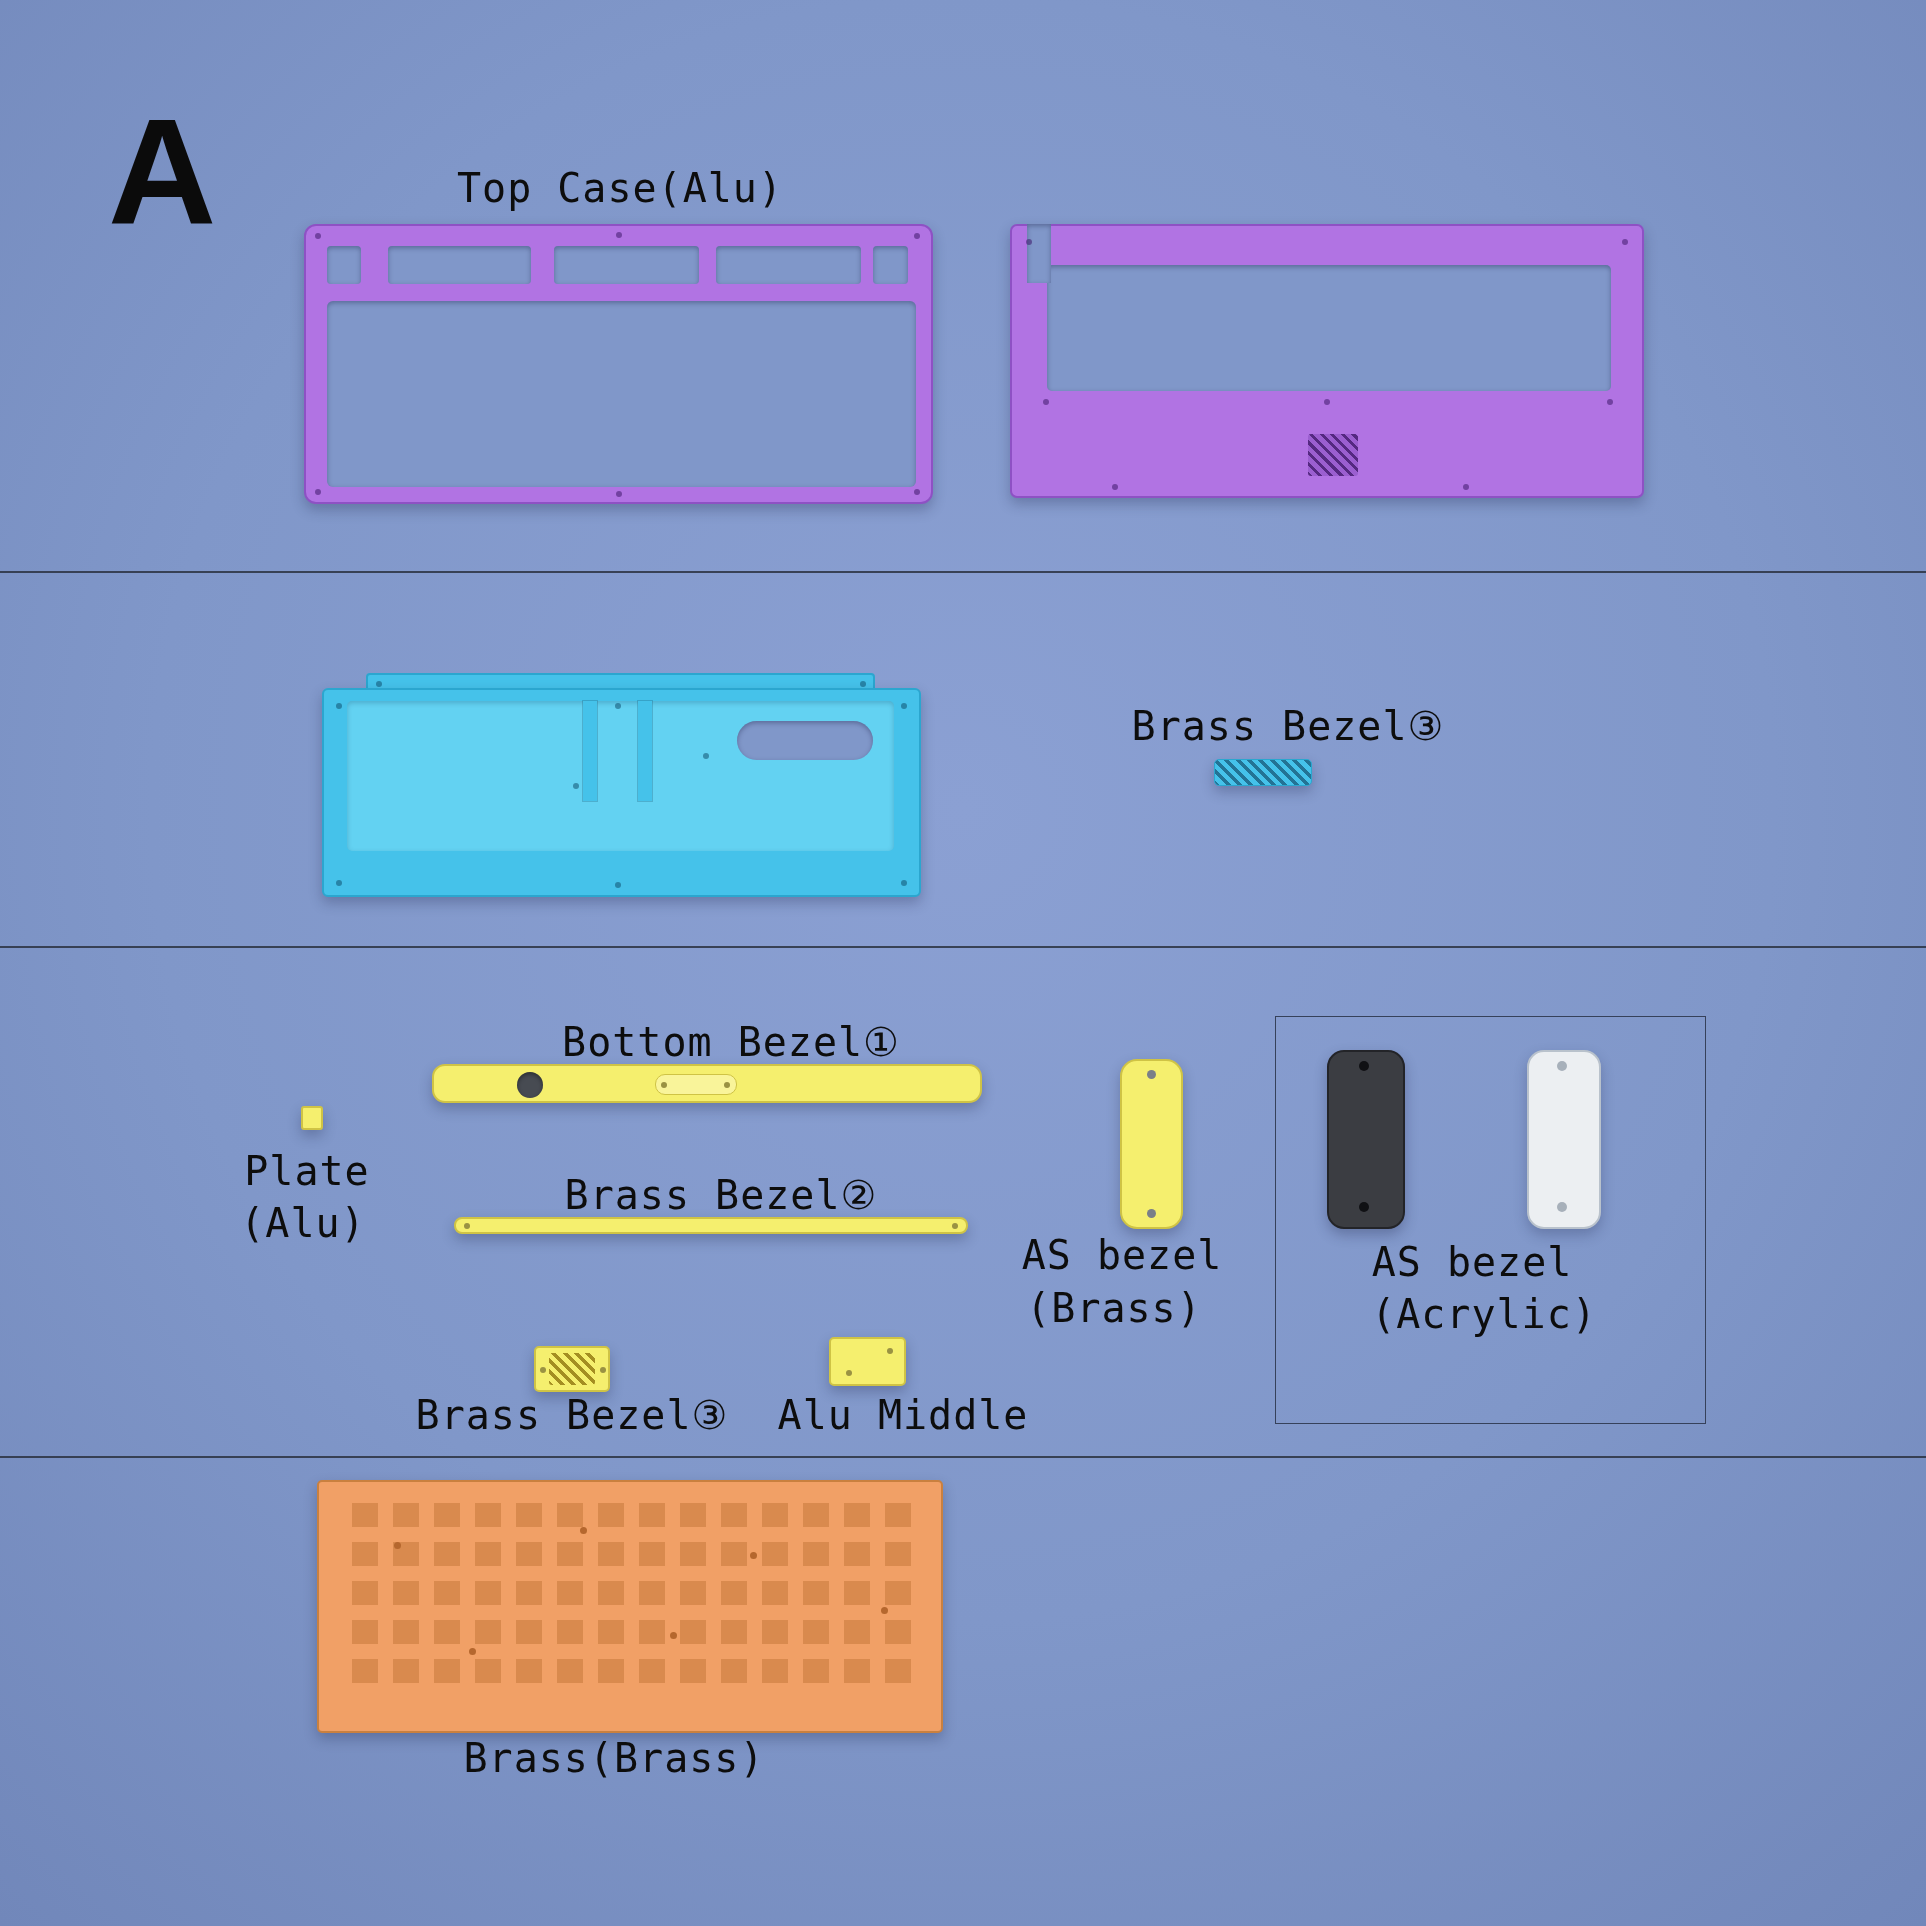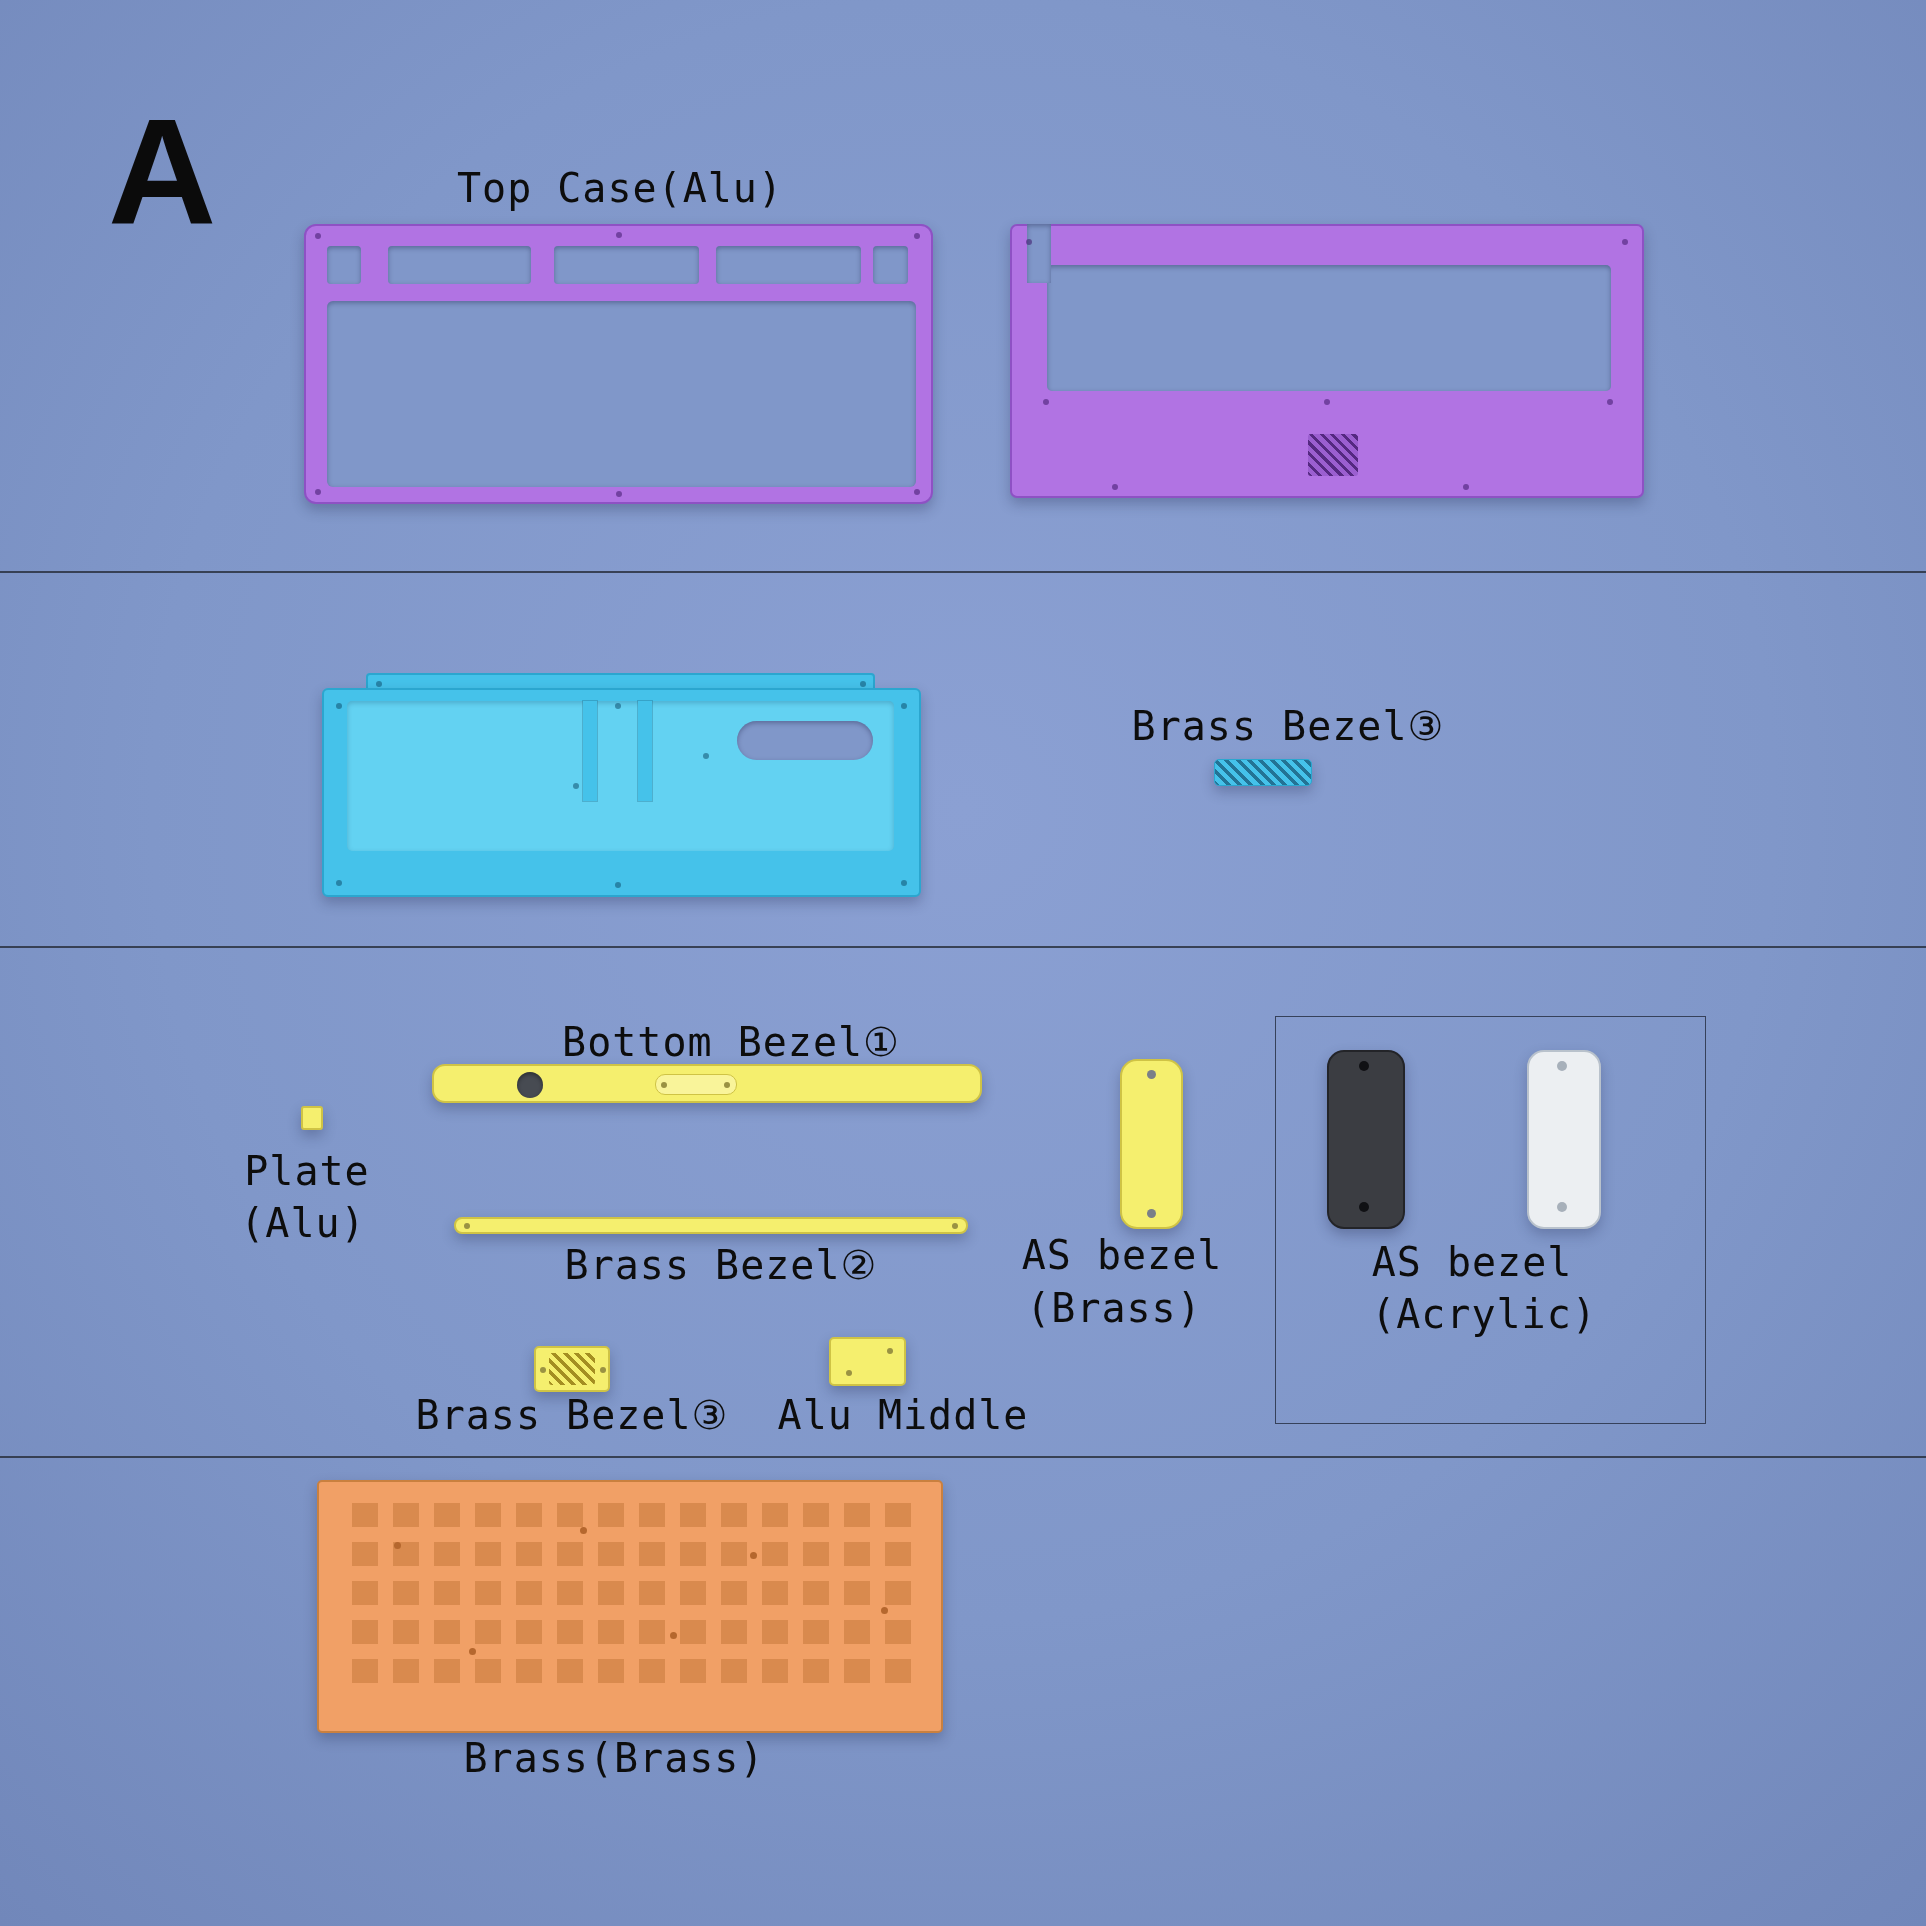--- a/index.html
+++ b/index.html
@@ -140,21 +140,21 @@
     <div class="slot-inset" style="left:221px;top:8px;width:80px;height:19px">
       <div class="dot y" style="left:5px;top:7px"></div>
       <div class="dot y" style="left:68px;top:7px"></div>
     </div>
   </div>
 
   <div class="piece yellow shadowed" style="left:301px;top:1106px;width:22px;height:24px;border-radius:3px"></div>
   <div class="label" style="left:307px;top:1171px">Plate</div>
   <div class="label" style="left:303px;top:1223px">(Alu)</div>
 
-  <div class="label" style="left:721px;top:1265px">Brass Bezel②</div>
+  <div class="label" style="left:721px;top:1195px">Brass Bezel②</div>
   <div class="piece yellow shadowed" style="left:454px;top:1217px;width:514px;height:16.6px;border-radius:8px">
     <div class="dot y" style="left:8px;top:3.5px"></div>
     <div class="dot y" style="left:496px;top:3.5px"></div>
   </div>
 
   <div class="piece yellow shadowed" style="left:1120px;top:1059px;width:63px;height:170px;border-radius:17px">
     <div class="dot" style="left:25px;top:9px;width:9px;height:9px;background:#7a7f88"></div>
     <div class="dot" style="left:25px;top:148px;width:9px;height:9px;background:#7a7f88"></div>
   </div>
   <div class="label" style="left:1122px;top:1255px">AS bezel</div>

